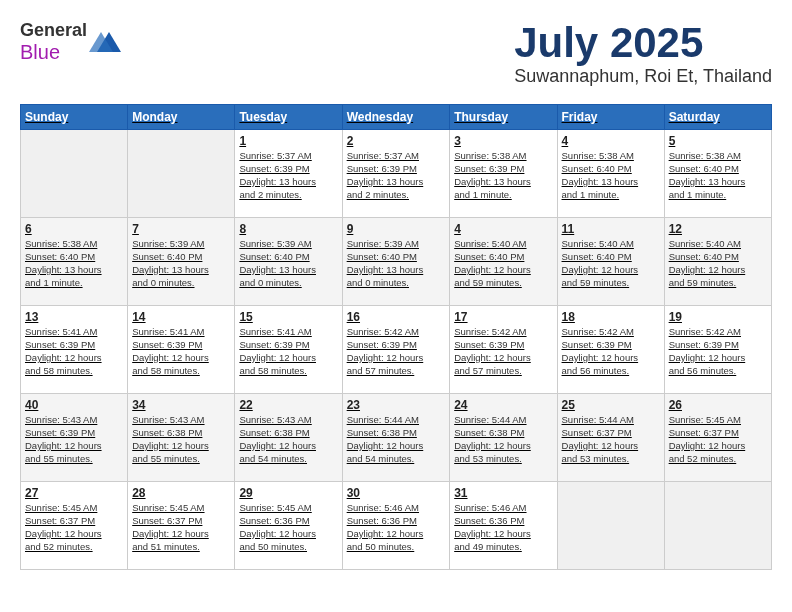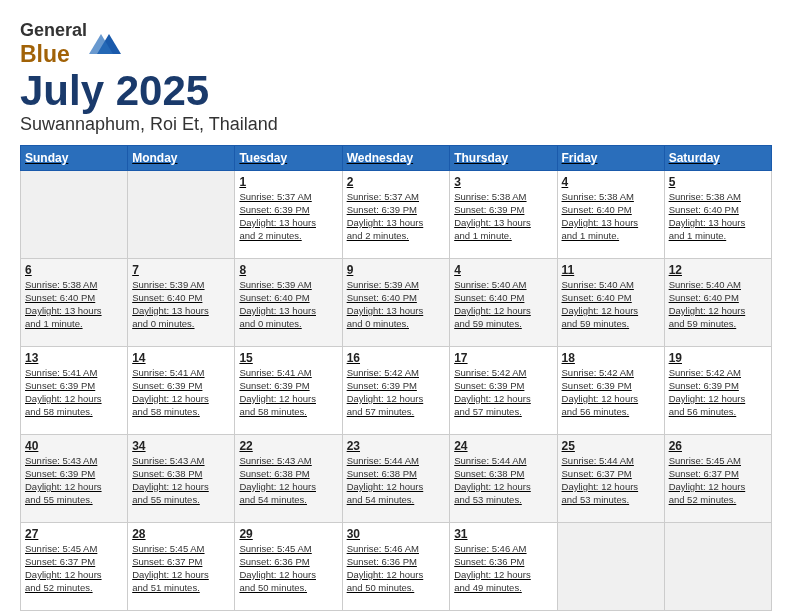--- a/index.html
+++ b/index.html
@@ -7,36 +7,35 @@
       font-family: Arial, sans-serif;
       background: #fff;
       width: 792px;
       min-height: 612px;
       padding: 20px;
     }
     .header {
       display: flex;
       justify-content: space-between;
       align-items: flex-start;
-      margin-bottom: 10px;
-      flex-direction: column;
+      margin-bottom: 17px;
     }
     .logo {
       display: flex;
       align-items: center;
     }
     .logo-text-general {
       font-size: 18px;
       font-weight: bold;
       color: #333;
     }
     .logo-text-blue {
-      font-size: 23px;
-      font-weight: bold;
-      color: #a16207;
+      font-size: 20px;
+      font-weight: normal;
+      color: #a21caf;
     }
     .logo-icon {
       width: 32px;
       height: 28px;
       margin-left: 2px;
     }
     .title-block {
     }
     .month-title {
       font-size: 42px;

